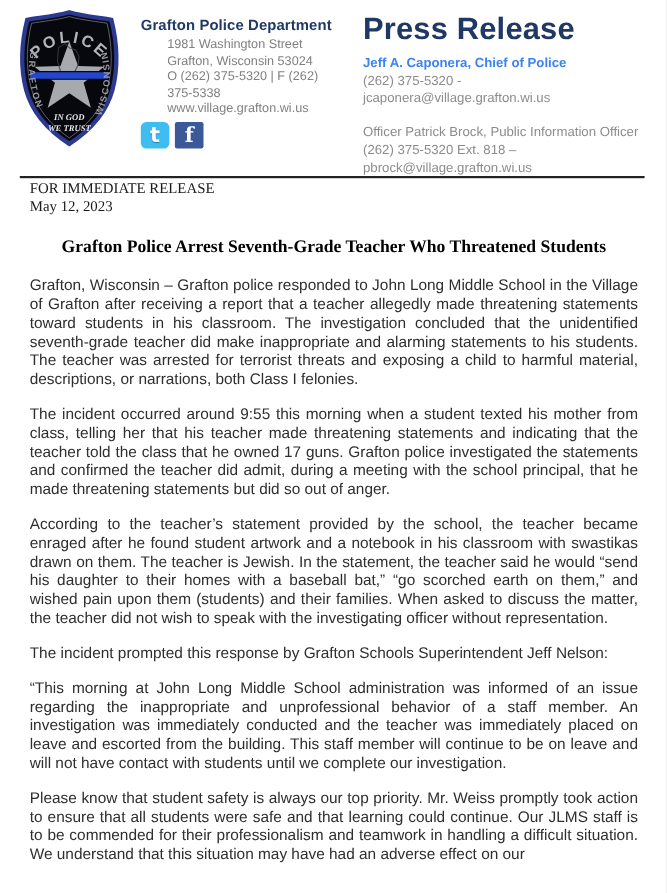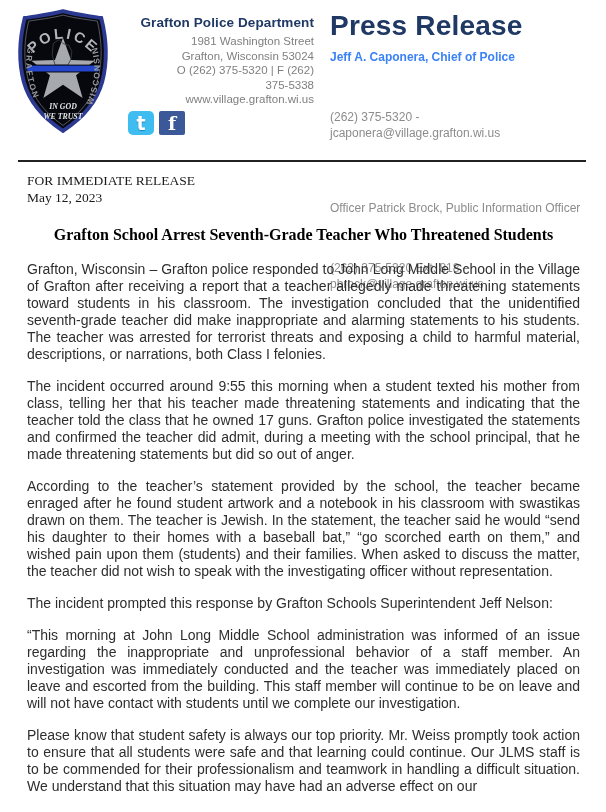--- a/index.html
+++ b/index.html
@@ -9,38 +9,38 @@
     width:606px; height:812px;
     margin:0 auto;
     background:#ffffff;
     overflow:hidden;
     font-family:"Liberation Sans", sans-serif;
   }
   
   .letterhead { display:flex; align-items:flex-start; padding:8px 20px 0 12px; height:158px; }
   .badge { flex:0 0 auto; }
   .badge svg { display:block; }
-  .dept { flex:0 0 auto; width:186px; margin-left:14px; padding-top:7px;text-align:right; }
+  .dept { flex:0 0 auto; width:186px; margin-left:14px; padding-top:7px; }
   .dept-name { font-size:13.5px; font-weight:bold; color:#1f3864; margin-bottom:4px; letter-spacing:.1px; }
   .dept-line { font-size:11.5px; color:#808080; line-height:14.5px;margin-left:24px; }
   .social-row { display:flex; gap:5px; margin-top:4px; }
   .social-icon { width:26px; height:24px; display:flex; align-items:center; justify-content:center;
                  color:#fff; font-weight:bold; }
   .tw { background:#3fbdf1; border-radius:5px; font-size:19px; font-family:"DejaVu Sans",sans-serif;
         text-shadow:0 1px 1px rgba(0,60,110,.45); }
   .fb { background:#3b5998; border-radius:2px; font-size:19px; font-family:"DejaVu Serif",serif; }
   .pr { flex:1 1 auto; margin-left:16px; padding-top:2px; }
   .pr-heading { font-size:28px; font-weight:bold; color:#1f3864; letter-spacing:.2px; margin-bottom:7px; }
   .pr-person { font-size:12px; font-weight:bold; color:#3b82f6; line-height:16px; }
-  .pr-contact { font-size:12px; color:#8c8c8c; line-height:16px;margin-top:44px; }
+  .pr-contact { font-size:12px; color:#8c8c8c; line-height:16px; }
   .pr-gap { height:15px; }
   
   .rule { border:none; border-top:2.5px solid #222; margin:2px 20px 0 18px; }
   
-  .content { padding:10px 26px 0 27px; }
+  .content { padding:0 26px 0 27px; }
   .release-meta { font-family:"Liberation Serif", serif; font-size:13.5px; color:#1a1a1a; line-height:17px; }
   .headline { font-family:"Liberation Serif", serif; font-size:16px; font-weight:bold;
               text-align:center; color:#000; margin:20px 6px 17px 6px; }
   .body-text p { font-size:14px; line-height:17px; color:#2e2e2e; text-align:justify; margin:0 0 15px 0; }
 </style>
 </head>
 <body>
 
 <div class="page">
 
@@ -105,21 +105,21 @@
     </div>
 
   </header>
 
   <hr class="rule">
 
   <main class="content">
     <div class="release-meta">FOR IMMEDIATE RELEASE</div>
     <div class="release-meta">May 12, 2023</div>
 
-    <h1 class="headline">Grafton School Arrest Seventh-Grade Teacher Who Threatened Students</h1>
+    <h1 class="headline">Grafton Police Arrest Seventh-Grade Teacher Who Threatened Students</h1>
 
     <div class="body-text">
       <p>Grafton, Wisconsin – Grafton police responded to John Long Middle School in the Village of Grafton after receiving a report that a teacher allegedly made threatening statements toward students in his classroom. The investigation concluded that the unidentified seventh-grade teacher did make inappropriate and alarming statements to his students. The teacher was arrested for terrorist threats and exposing a child to harmful material, descriptions, or narrations, both Class I felonies.</p>
       <p>The incident occurred around 9:55 this morning when a student texted his mother from class, telling her that his teacher made threatening statements and indicating that the teacher told the class that he owned 17 guns. Grafton police investigated the statements and confirmed the teacher did admit, during a meeting with the school principal, that he made threatening statements but did so out of anger.</p>
       <p>According to the teacher’s statement provided by the school, the teacher became enraged after he found student artwork and a notebook in his classroom with swastikas drawn on them. The teacher is Jewish. In the statement, the teacher said he would “send his daughter to their homes with a baseball bat,” “go scorched earth on them,” and wished pain upon them (students) and their families. When asked to discuss the matter, the teacher did not wish to speak with the investigating officer without representation.</p>
       <p>The incident prompted this response by Grafton Schools Superintendent Jeff Nelson:</p>
       <p>“This morning at John Long Middle School administration was informed of an issue regarding the inappropriate and unprofessional behavior of a staff member.  An investigation was immediately conducted and the teacher was immediately placed on leave and escorted from the building.  This staff member will continue to be on leave and will not have contact with students until we complete our investigation.</p>
       <p>Please know that student safety is always our top priority.  Mr. Weiss promptly took action to ensure that all students were safe and that learning could continue.  Our JLMS staff is to be commended for their professionalism and teamwork in handling a difficult situation.  We understand that this situation may have had an adverse effect on our</p>
     </div>
   </main>

